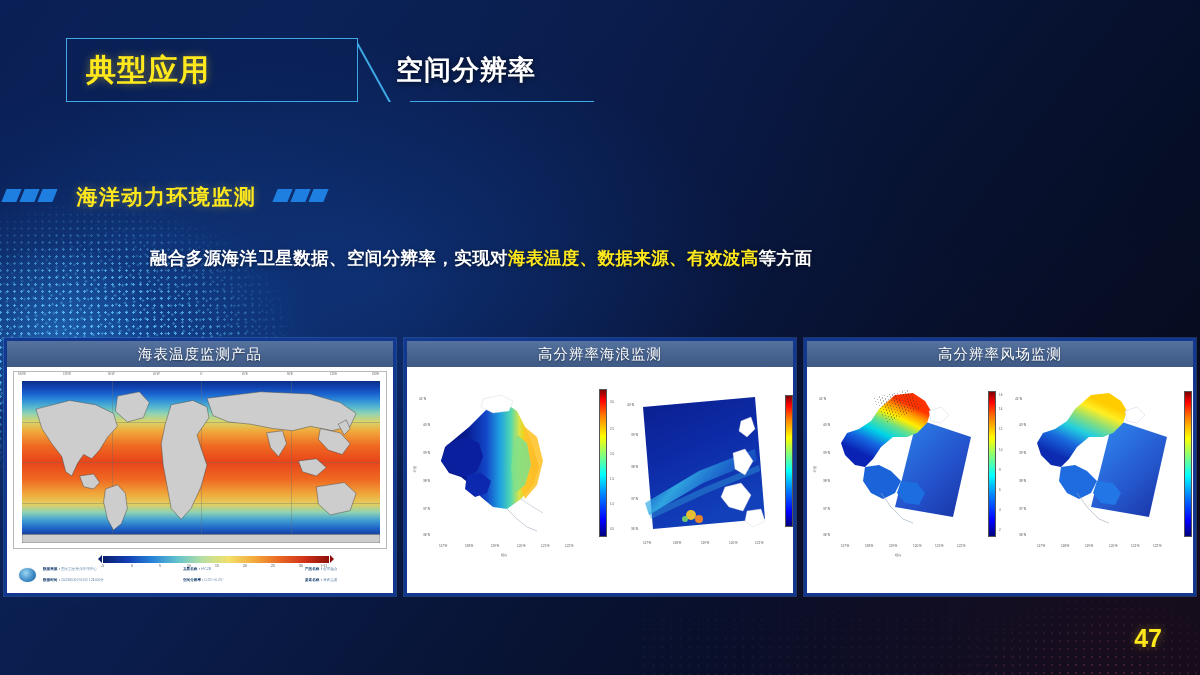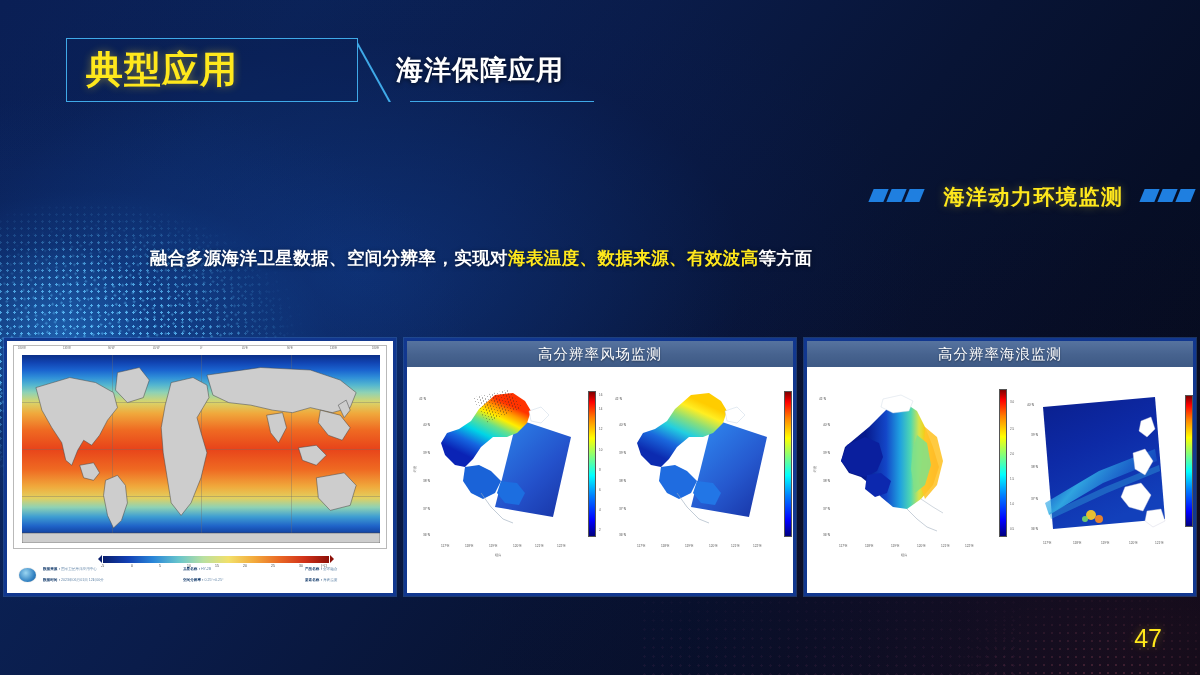--- a/index.html
+++ b/index.html
@@ -40,28 +40,28 @@
 
   
   .hdr{position:absolute;left:66px;top:38px;width:530px;height:64px;}
   .hdr-box{position:absolute;left:0;top:0;width:292px;height:64px;
     border:1.5px solid #3fa9e8;box-sizing:border-box;background:rgba(10,32,86,.35);}
   .hdr-slash{position:absolute;left:291px;top:0;width:74px;height:64px;overflow:hidden;}
   .hdr-slash:before{content:"";position:absolute;left:-6px;top:-4px;width:2px;height:86px;
     background:#3fa9e8;transform:rotate(-29deg);transform-origin:top left;}
   .hdr-line{position:absolute;left:344px;top:62.5px;width:184px;height:1.5px;background:#3fa9e8;}
   .hdr-t1{position:absolute;left:20px;top:0;height:64px;line-height:64px;
-    font-size:37px;font-weight:bold;color:#ffe81c;letter-spacing:1px;
+    font-size:30px;font-weight:bold;color:#ffe81c;letter-spacing:1px;
     text-shadow:0 0 9px rgba(255,220,30,.45);text-align:right;}
   .hdr-t2{position:absolute;left:330px;top:0;height:64px;line-height:64px;
     font-size:27px;font-weight:bold;color:#ffffff;letter-spacing:1px;
     text-shadow:0 1px 5px rgba(0,0,0,.7);}
 
   
-  .sect{position:absolute;left:0;top:183px;width:1200px;text-align:right;}
+  .sect{position:absolute;left:0;top:183px;width:1200px;text-align:left;}
   .chev{display:inline-block;vertical-align:middle;margin:0 4px;}
   .chev i{display:inline-block;width:15px;height:13px;margin-right:3px;
     background:#1f7fe0;transform:skewX(-22deg);}
   .chev.left{margin-right:14px;}
   .chev.right{margin-left:14px;}
   .sect-t{display:inline-block;vertical-align:middle;font-size:21px;font-weight:bold;
     color:#ffe81c;letter-spacing:1.5px;text-shadow:0 0 10px rgba(255,225,40,.35);}
 
   
   .body{position:absolute;left:150px;top:240px;width:900px;
@@ -111,57 +111,58 @@
   
   .plot{position:absolute;}
   .ax-lbl{position:absolute;font-size:3.2px;color:#555;white-space:nowrap;}
   .cbar-v{position:absolute;width:8px;border:.5px solid #555;box-sizing:border-box;}
   .jet{background:linear-gradient(0deg,#00007f 0%,#0000ff 11%,#0080ff 28%,#00ffff 42%,#7fff7f 55%,#ffff00 68%,#ff8000 82%,#ff0000 93%,#7f0000 100%);}
   .cbar-v .cbtick{position:absolute;left:10px;font-size:3px;color:#555;transform:translateY(-50%);}
   .quiv{position:absolute;opacity:.55;
     background-image:repeating-linear-gradient(72deg, rgba(40,40,40,.65) 0 .5px, rgba(0,0,0,0) .5px 2.6px);}
 
   
-  .pageno{position:absolute;right:38px;bottom:22px;font-size:25px;font-weight:normal;
+  .pageno{position:absolute;right:38px;bottom:22px;font-size:25px;font-weight:bold;
     color:#ffe81c;text-shadow:0 0 9px rgba(255,220,30,.4);margin-top:9px;}
 </style>
 </head>
 <body>
 
 <div class="slide">
 
   <div class="globe">
     <div class="glow"></div>
     <div class="dotfield"></div>
     <div class="dotfield b"></div>
   </div>
   <div class="arcfield"></div>
   <div class="arcfield2"></div>
 
   <div class="hdr">
     <div class="hdr-box"></div>
     <div class="hdr-slash"></div>
     <div class="hdr-line"></div>
     <div class="hdr-t1">典型应用</div>
-    <div class="hdr-t2">海洋保障应用</div>
+    <div class="hdr-t2">空间分辨率</div>
   </div>
 
   <div class="sect">
     <span class="chev left"><i></i><i></i><i></i></span>
     <span class="sect-t">海洋动力环境监测</span>
     <span class="chev right"><i></i><i></i><i></i></span>
   </div>
 
   <div class="body">
     <span>融合多源海洋卫星数据、空间分辨率，实现对</span><span class="hl">海表温度、数据来源、有效波高</span><span>等方面</span><br>
   </div>
 
   <div class="panels">
 
     <div class="panel">
+      <div class="panel-hd">海表温度监测产品</div>
       <div class="panel-bd">
         <div class="sst">
           <div class="sst-in">
             <div class="ocean"></div>
 
             <div class="grat" style="left:0;top:25%;width:100%;height:.5px"></div>
             <div class="grat" style="left:0;top:50%;width:100%;height:.5px"></div>
             <div class="grat" style="left:0;top:75%;width:100%;height:.5px"></div>
             <div class="grat" style="left:25%;top:0;width:.5px;height:100%"></div>
             <div class="grat" style="left:50%;top:0;width:.5px;height:100%"></div>
@@ -220,20 +221,125 @@
         </div>
 
         <div class="meta">
           <div class="emblem"></div>
           <div class="row" style="left:28px;top:4px"><span class="lbl">数据来源：</span><span class="val">国家卫星海洋应用中心</span></div>
           <div class="row" style="left:28px;top:15px"><span class="lbl">数据时间：</span><span class="val">2023年06月01日 12时00分</span></div>
           <div class="row" style="left:168px;top:4px"><span class="lbl">卫星名称：</span><span class="val">HY-2B</span></div>
           <div class="row" style="left:168px;top:15px"><span class="lbl">空间分辨率：</span><span class="val">0.25°×0.25°</span></div>
           <div class="row" style="left:290px;top:4px"><span class="lbl">产品名称：</span><span class="val">全球融合</span></div>
           <div class="row" style="left:290px;top:15px"><span class="lbl">要素名称：</span><span class="val">海表温度</span></div>
+        </div>
+      </div>
+    </div>
+
+    <div class="panel">
+      <div class="panel-hd">高分辨率海浪监测</div>
+      <div class="panel-bd">
+
+        <div class="plot" style="left:14px;top:14px;width:170px;height:180px">
+          <div class="ax-lbl" style="left:-2px;top:16px">41°N</div>
+          <div class="ax-lbl" style="left:2px;top:42px">40°N</div>
+          <div class="ax-lbl" style="left:2px;top:70px">39°N</div>
+          <div class="ax-lbl" style="left:2px;top:98px">38°N</div>
+          <div class="ax-lbl" style="left:2px;top:126px">37°N</div>
+          <div class="ax-lbl" style="left:2px;top:152px">36°N</div>
+          <div class="ax-lbl" style="left:-9px;top:86px;transform:rotate(-90deg)">纬度</div>
+          <div class="ax-lbl" style="left:18px;top:163px">117°E</div>
+          <div class="ax-lbl" style="left:44px;top:163px">118°E</div>
+          <div class="ax-lbl" style="left:70px;top:163px">119°E</div>
+          <div class="ax-lbl" style="left:96px;top:163px">120°E</div>
+          <div class="ax-lbl" style="left:120px;top:163px">121°E</div>
+          <div class="ax-lbl" style="left:144px;top:163px">122°E</div>
+          <div class="ax-lbl" style="left:80px;top:172px">经度</div>
+          <svg viewBox="0 0 170 170" preserveAspectRatio="none" style="position:absolute;left:0;top:0;width:170px;height:170px">
+            <defs>
+              <linearGradient id="v1" x1="0.95" y1="0.5" x2="0.25" y2="0.5">
+                <stop offset="0%" stop-color="#ff7a00"></stop>
+                <stop offset="10%" stop-color="#ffc400"></stop>
+                <stop offset="22%" stop-color="#d8e44a"></stop>
+                <stop offset="34%" stop-color="#4fd8b0"></stop>
+                <stop offset="50%" stop-color="#1fa0e0"></stop>
+                <stop offset="70%" stop-color="#1346c8"></stop>
+                <stop offset="100%" stop-color="#071a8c"></stop>
+              </linearGradient>
+            </defs>
+
+            <path d="M66,28 L84,22 L96,30 L104,46 L112,66 L118,86 L112,104 L100,118 L86,128 L72,126 L60,116 L50,104 L40,96 L28,92 L20,80 L24,66 L36,56 L48,46 L58,36 Z" fill="url(#v1)"></path>
+
+            <path d="M26,64 L44,56 L58,62 L62,76 L56,90 L44,96 L30,92 L20,80 Z" fill="#0a1f9e"></path>
+            <path d="M46,94 L60,92 L70,100 L66,112 L54,116 L44,108 Z" fill="#0c28ae"></path>
+
+            <path d="M104,46 L116,56 L122,80 L116,104 L104,118 L98,100 L102,76 Z" fill="#ffc42c" opacity=".9"></path>
+            <path d="M96,54 L106,62 L110,84 L104,104 L94,112 L90,88 L92,68 Z" fill="#7fe08a" opacity=".85"></path>
+
+            <path d="M62,18 L80,14 L92,20 L88,30 L72,32 L60,26 Z" fill="#ffffff" stroke="#c8d4e0" stroke-width=".4"></path>
+            <path d="M86,128 L96,138 L106,146 L116,150" fill="none" stroke="#b0bcc8" stroke-width=".7"></path>
+            <path d="M100,118 L112,126 L122,132" fill="none" stroke="#b0bcc8" stroke-width=".6"></path>
+          </svg>
+        </div>
+        <div class="cbar-v jet" style="left:192px;top:22px;width:8px;height:148px">
+          <span class="cbtick" style="top:95%">0.5</span>
+          <span class="cbtick" style="top:78%">1.0</span>
+          <span class="cbtick" style="top:61%">1.5</span>
+          <span class="cbtick" style="top:44%">2.0</span>
+          <span class="cbtick" style="top:27%">2.5</span>
+          <span class="cbtick" style="top:8%">3.0</span>
+        </div>
+
+        <div class="plot" style="left:222px;top:24px;width:150px;height:170px">
+          <div class="ax-lbl" style="left:-2px;top:12px">40°N</div>
+          <div class="ax-lbl" style="left:2px;top:42px">39°N</div>
+          <div class="ax-lbl" style="left:2px;top:74px">38°N</div>
+          <div class="ax-lbl" style="left:2px;top:106px">37°N</div>
+          <div class="ax-lbl" style="left:2px;top:136px">36°N</div>
+          <div class="ax-lbl" style="left:14px;top:150px">117°E</div>
+          <div class="ax-lbl" style="left:44px;top:150px">118°E</div>
+          <div class="ax-lbl" style="left:72px;top:150px">119°E</div>
+          <div class="ax-lbl" style="left:100px;top:150px">120°E</div>
+          <div class="ax-lbl" style="left:126px;top:150px">121°E</div>
+          <svg viewBox="0 0 150 150" preserveAspectRatio="none" style="position:absolute;left:0;top:0;width:150px;height:150px">
+            <defs>
+              <linearGradient id="v2" x1="0" y1="0" x2="0.4" y2="1">
+                <stop offset="0%" stop-color="#0a1f8e"></stop>
+                <stop offset="45%" stop-color="#0d2aa6"></stop>
+                <stop offset="100%" stop-color="#1240bb"></stop>
+              </linearGradient>
+              <linearGradient id="v2streak" x1="0" y1="0" x2="1" y2="0.5">
+                <stop offset="0%" stop-color="#1a6ae0" stop-opacity=".0"></stop>
+                <stop offset="45%" stop-color="#35b8e8" stop-opacity=".85"></stop>
+                <stop offset="100%" stop-color="#1a6ae0" stop-opacity=".1"></stop>
+              </linearGradient>
+            </defs>
+
+            <path d="M14,16 L126,6 L136,128 L24,138 Z" fill="url(#v2)"></path>
+
+            <path d="M16,112 L70,80 L126,58 L128,70 L74,92 L20,124 Z" fill="url(#v2streak)"></path>
+            <path d="M20,122 L76,96 L130,74 L131,80 L78,102 L22,128 Z" fill="#2f9ad8" opacity=".45"></path>
+
+            <circle cx="62" cy="124" r="5" fill="#ffcc22" opacity=".9"></circle>
+            <circle cx="70" cy="128" r="4" fill="#ff8a1e" opacity=".9"></circle>
+            <circle cx="56" cy="128" r="3" fill="#7fe060" opacity=".85"></circle>
+
+            <path d="M112,30 L122,26 L126,38 L118,46 L110,40 Z" fill="#ffffff" stroke="#ccd" stroke-width=".4"></path>
+            <path d="M104,62 L116,58 L124,70 L116,84 L106,78 Z" fill="#ffffff" stroke="#ccd" stroke-width=".4"></path>
+            <path d="M96,96 L112,92 L122,104 L114,120 L100,116 L92,106 Z" fill="#ffffff" stroke="#ccd" stroke-width=".4"></path>
+            <path d="M118,120 L132,118 L136,130 L124,136 L116,130 Z" fill="#ffffff" stroke="#ccd" stroke-width=".4"></path>
+          </svg>
+        </div>
+        <div class="cbar-v jet" style="left:378px;top:28px;width:8px;height:132px">
+          
+          
+          
+          
+          
+          
         </div>
       </div>
     </div>
 
     <div class="panel">
       <div class="panel-hd">高分辨率风场监测</div>
       <div class="panel-bd">
 
         <div class="plot" style="left:14px;top:14px;width:160px;height:180px">
           <div class="ax-lbl" style="left:-2px;top:16px">41°N</div>
@@ -333,121 +439,16 @@
           
           
           
           
           
           
         </div>
       </div>
     </div>
 
-    <div class="panel">
-      <div class="panel-hd">高分辨率海浪监测</div>
-      <div class="panel-bd">
-
-        <div class="plot" style="left:14px;top:14px;width:170px;height:180px">
-          <div class="ax-lbl" style="left:-2px;top:16px">41°N</div>
-          <div class="ax-lbl" style="left:2px;top:42px">40°N</div>
-          <div class="ax-lbl" style="left:2px;top:70px">39°N</div>
-          <div class="ax-lbl" style="left:2px;top:98px">38°N</div>
-          <div class="ax-lbl" style="left:2px;top:126px">37°N</div>
-          <div class="ax-lbl" style="left:2px;top:152px">36°N</div>
-          <div class="ax-lbl" style="left:-9px;top:86px;transform:rotate(-90deg)">纬度</div>
-          <div class="ax-lbl" style="left:18px;top:163px">117°E</div>
-          <div class="ax-lbl" style="left:44px;top:163px">118°E</div>
-          <div class="ax-lbl" style="left:70px;top:163px">119°E</div>
-          <div class="ax-lbl" style="left:96px;top:163px">120°E</div>
-          <div class="ax-lbl" style="left:120px;top:163px">121°E</div>
-          <div class="ax-lbl" style="left:144px;top:163px">122°E</div>
-          <div class="ax-lbl" style="left:80px;top:172px">经度</div>
-          <svg viewBox="0 0 170 170" preserveAspectRatio="none" style="position:absolute;left:0;top:0;width:170px;height:170px">
-            <defs>
-              <linearGradient id="v1" x1="0.95" y1="0.5" x2="0.25" y2="0.5">
-                <stop offset="0%" stop-color="#ff7a00"></stop>
-                <stop offset="10%" stop-color="#ffc400"></stop>
-                <stop offset="22%" stop-color="#d8e44a"></stop>
-                <stop offset="34%" stop-color="#4fd8b0"></stop>
-                <stop offset="50%" stop-color="#1fa0e0"></stop>
-                <stop offset="70%" stop-color="#1346c8"></stop>
-                <stop offset="100%" stop-color="#071a8c"></stop>
-              </linearGradient>
-            </defs>
-
-            <path d="M66,28 L84,22 L96,30 L104,46 L112,66 L118,86 L112,104 L100,118 L86,128 L72,126 L60,116 L50,104 L40,96 L28,92 L20,80 L24,66 L36,56 L48,46 L58,36 Z" fill="url(#v1)"></path>
-
-            <path d="M26,64 L44,56 L58,62 L62,76 L56,90 L44,96 L30,92 L20,80 Z" fill="#0a1f9e"></path>
-            <path d="M46,94 L60,92 L70,100 L66,112 L54,116 L44,108 Z" fill="#0c28ae"></path>
-
-            <path d="M104,46 L116,56 L122,80 L116,104 L104,118 L98,100 L102,76 Z" fill="#ffc42c" opacity=".9"></path>
-            <path d="M96,54 L106,62 L110,84 L104,104 L94,112 L90,88 L92,68 Z" fill="#7fe08a" opacity=".85"></path>
-
-            <path d="M62,18 L80,14 L92,20 L88,30 L72,32 L60,26 Z" fill="#ffffff" stroke="#c8d4e0" stroke-width=".4"></path>
-            <path d="M86,128 L96,138 L106,146 L116,150" fill="none" stroke="#b0bcc8" stroke-width=".7"></path>
-            <path d="M100,118 L112,126 L122,132" fill="none" stroke="#b0bcc8" stroke-width=".6"></path>
-          </svg>
-        </div>
-        <div class="cbar-v jet" style="left:192px;top:22px;width:8px;height:148px">
-          <span class="cbtick" style="top:95%">0.5</span>
-          <span class="cbtick" style="top:78%">1.0</span>
-          <span class="cbtick" style="top:61%">1.5</span>
-          <span class="cbtick" style="top:44%">2.0</span>
-          <span class="cbtick" style="top:27%">2.5</span>
-          <span class="cbtick" style="top:8%">3.0</span>
-        </div>
-
-        <div class="plot" style="left:222px;top:24px;width:150px;height:170px">
-          <div class="ax-lbl" style="left:-2px;top:12px">40°N</div>
-          <div class="ax-lbl" style="left:2px;top:42px">39°N</div>
-          <div class="ax-lbl" style="left:2px;top:74px">38°N</div>
-          <div class="ax-lbl" style="left:2px;top:106px">37°N</div>
-          <div class="ax-lbl" style="left:2px;top:136px">36°N</div>
-          <div class="ax-lbl" style="left:14px;top:150px">117°E</div>
-          <div class="ax-lbl" style="left:44px;top:150px">118°E</div>
-          <div class="ax-lbl" style="left:72px;top:150px">119°E</div>
-          <div class="ax-lbl" style="left:100px;top:150px">120°E</div>
-          <div class="ax-lbl" style="left:126px;top:150px">121°E</div>
-          <svg viewBox="0 0 150 150" preserveAspectRatio="none" style="position:absolute;left:0;top:0;width:150px;height:150px">
-            <defs>
-              <linearGradient id="v2" x1="0" y1="0" x2="0.4" y2="1">
-                <stop offset="0%" stop-color="#0a1f8e"></stop>
-                <stop offset="45%" stop-color="#0d2aa6"></stop>
-                <stop offset="100%" stop-color="#1240bb"></stop>
-              </linearGradient>
-              <linearGradient id="v2streak" x1="0" y1="0" x2="1" y2="0.5">
-                <stop offset="0%" stop-color="#1a6ae0" stop-opacity=".0"></stop>
-                <stop offset="45%" stop-color="#35b8e8" stop-opacity=".85"></stop>
-                <stop offset="100%" stop-color="#1a6ae0" stop-opacity=".1"></stop>
-              </linearGradient>
-            </defs>
-
-            <path d="M14,16 L126,6 L136,128 L24,138 Z" fill="url(#v2)"></path>
-
-            <path d="M16,112 L70,80 L126,58 L128,70 L74,92 L20,124 Z" fill="url(#v2streak)"></path>
-            <path d="M20,122 L76,96 L130,74 L131,80 L78,102 L22,128 Z" fill="#2f9ad8" opacity=".45"></path>
-
-            <circle cx="62" cy="124" r="5" fill="#ffcc22" opacity=".9"></circle>
-            <circle cx="70" cy="128" r="4" fill="#ff8a1e" opacity=".9"></circle>
-            <circle cx="56" cy="128" r="3" fill="#7fe060" opacity=".85"></circle>
-
-            <path d="M112,30 L122,26 L126,38 L118,46 L110,40 Z" fill="#ffffff" stroke="#ccd" stroke-width=".4"></path>
-            <path d="M104,62 L116,58 L124,70 L116,84 L106,78 Z" fill="#ffffff" stroke="#ccd" stroke-width=".4"></path>
-            <path d="M96,96 L112,92 L122,104 L114,120 L100,116 L92,106 Z" fill="#ffffff" stroke="#ccd" stroke-width=".4"></path>
-            <path d="M118,120 L132,118 L136,130 L124,136 L116,130 Z" fill="#ffffff" stroke="#ccd" stroke-width=".4"></path>
-          </svg>
-        </div>
-        <div class="cbar-v jet" style="left:378px;top:28px;width:8px;height:132px">
-          
-          
-          
-          
-          
-          
-        </div>
-      </div>
-    </div>
-
   </div>
 
   <div class="pageno">47</div>
 </div>
 
 </body></html>

